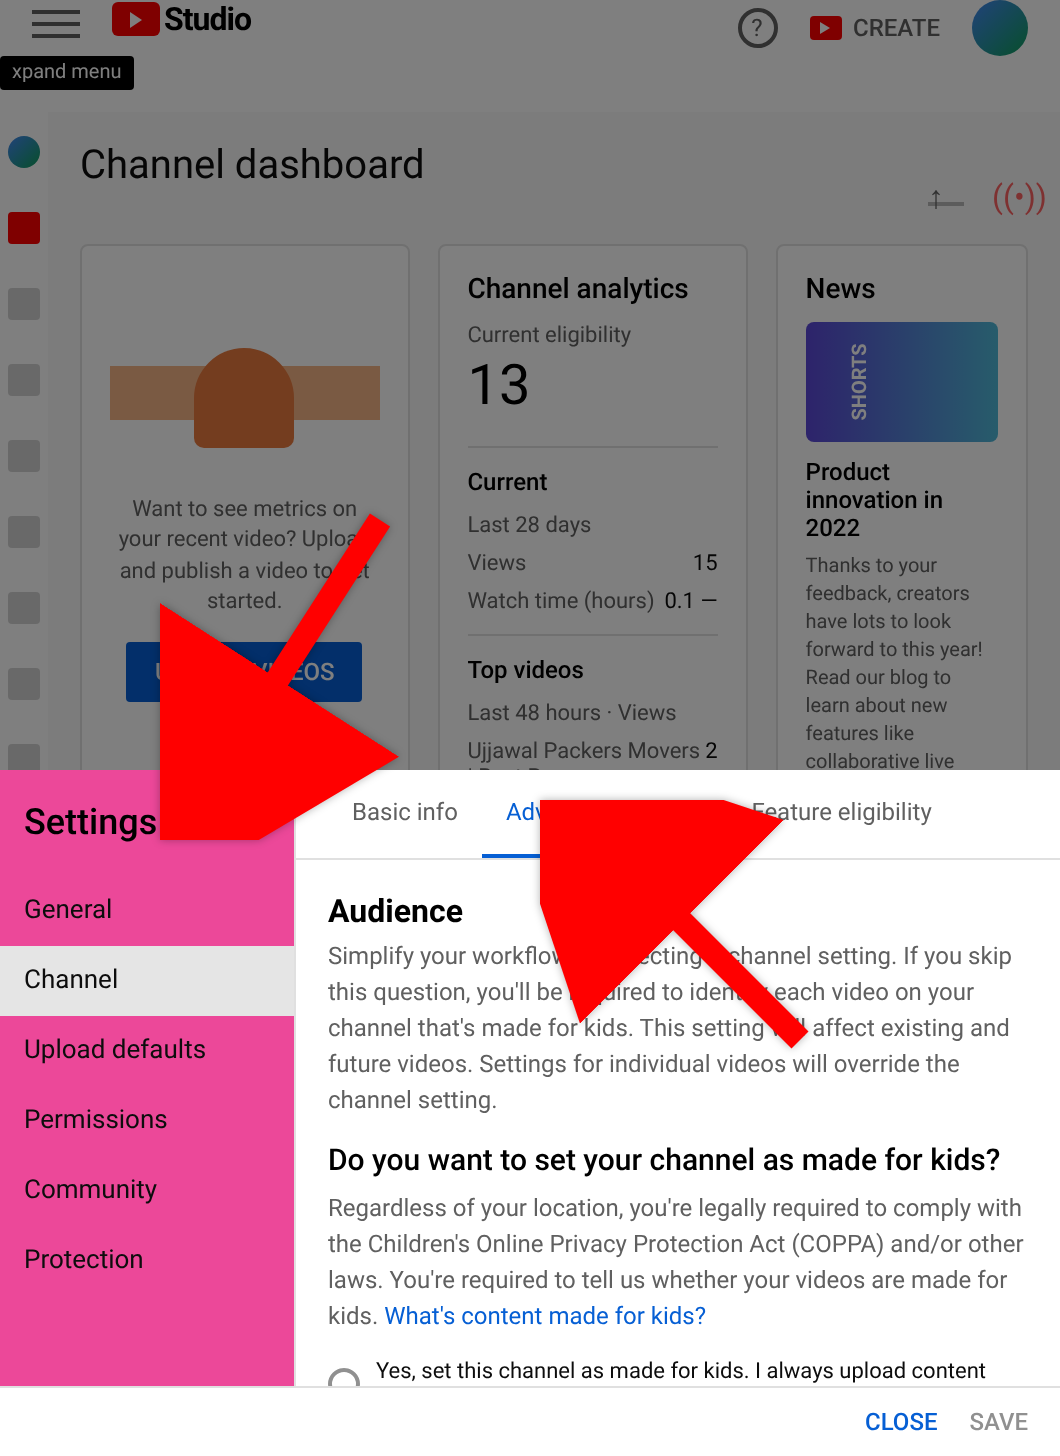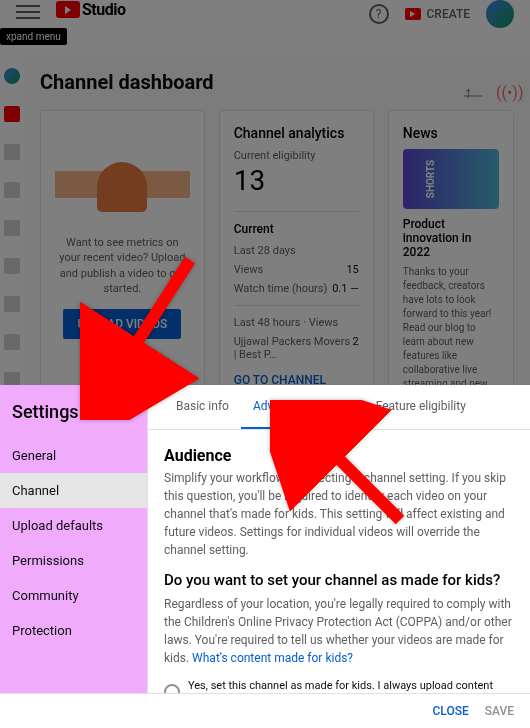--- a/index.html
+++ b/index.html
@@ -18,21 +18,21 @@
 .help-icon{width:20px;height:20px;border:2px solid #606060;border-radius:50%;display:flex;align-items:center;justify-content:center;font-size:12px;color:#606060}
 .create-btn{display:flex;align-items:center;gap:6px;font-size:12px;font-weight:500;color:#606060}
 .create-icon{width:16px;height:12px;background:#ff0000;border-radius:2px;position:relative}
 .create-icon::after{content:"";position:absolute;top:3px;left:5px;border-left:5px solid #fff;border-top:3px solid transparent;border-bottom:3px solid transparent}
 .avatar{width:28px;height:28px;border-radius:50%;background:linear-gradient(135deg,#4285f4,#0f9d58)}
 .sidebar{position:absolute;left:0;top:56px;width:24px;height:calc(100% - 56px);background:#fff;display:flex;flex-direction:column;align-items:center;padding-top:12px;gap:22px}
 .sidebar-icon{width:16px;height:16px;background:#909090;opacity:0.4;border-radius:2px}
 .sidebar-icon.active{background:#ff0000;opacity:1}
 .tooltip{position:absolute;left:0;top:28px;background:#000000;color:#fff;font-size:10px;padding:3px 6px;border-radius:2px;z-index:5}
 .main{margin-left:24px;padding:14px 16px}
-.page-title{font-size:20px;font-weight:700;color:#0d0d0d;margin-bottom:16px}
+.page-title{font-size:20px;font-weight:400;color:#0d0d0d;margin-bottom:28px}
 .title-row{display:flex;align-items:center;justify-content:space-between}
 .title-icons{display:flex;gap:14px;opacity:0.6}
 .title-icons span{width:18px;height:14px}
 .cards{display:flex;gap:14px}
 .card{background:#fff;border:1px solid #e0e0e0;border-radius:4px;padding:14px}
 .card1{width:170px;text-align:center}
 .illustration{width:100%;height:90px;background:linear-gradient(180deg,#fff 40%,#f5b587 40%,#f5b587 70%,#fff 70%);margin:10px 0;border-radius:4px;position:relative}
 .illustration::after{content:"";position:absolute;left:50%;top:30%;transform:translateX(-50%);width:50px;height:50px;background:#e87a3e;border-radius:50% 50% 10% 10%}
 .card1-text{font-size:11px;color:#606060;line-height:1.4;margin-bottom:12px}
 .upload-btn{background:#065fd4;color:#fff;border:none;padding:8px 14px;font-size:12px;font-weight:500;border-radius:2px;cursor:pointer}
@@ -47,21 +47,21 @@
 .card3{width:130px}
 .news-img{width:100%;height:60px;background:linear-gradient(90deg,#5b47d6,#4fb8d6);border-radius:4px;margin:8px 0;position:relative}
 .news-img::after{content:"SHORTS";position:absolute;left:8px;top:50%;transform:translateY(-50%) rotate(-90deg);color:#fff;font-size:10px;font-weight:700}
 .news-title{font-size:12px;font-weight:500;margin-bottom:6px}
 .news-text{font-size:10px;color:#606060;line-height:1.4}
 .more-cards{display:flex;gap:14px;margin-top:14px}
 .backdrop{position:absolute;inset:0;background:rgba(0,0,0,0.5);z-index:10}
 .modal{position:absolute;left:0;right:0;bottom:0;height:343px;background:#fff;z-index:20;display:flex;flex-direction:column}
 .modal-top{display:flex;flex:1;overflow:hidden}
 .modal-title{font-size:18px;font-weight:500;padding:16px 12px}
-.modal-sidebar{width:148px;background:#f0abfc;border-right:1px solid #e0e0e0;overflow-y:auto}
+.modal-sidebar{width:148px;background:#ec4899;border-right:1px solid #e0e0e0;overflow-y:auto}
 .modal-sidebar-item{padding:10px 12px;font-size:13px;color:#0d0d0d;cursor:pointer}
 .modal-sidebar-item.selected{background:#e5e5e5}
 .modal-content{flex:1;display:flex;flex-direction:column;overflow:hidden}
 .tabs{display:flex;border-bottom:1px solid #e0e0e0;padding:0 16px}
 .tab{padding:14px 12px;font-size:12px;color:#606060;cursor:pointer;border-bottom:2px solid transparent}
 .tab.active{color:#065fd4;border-bottom-color:#065fd4}
 .tab-content{padding:16px;overflow-y:auto;flex:1}
 .section-title{font-size:16px;font-weight:700;margin-bottom:4px}
 .section-text{font-size:12px;color:#606060;line-height:1.5;margin-bottom:12px}
 .section-text a{color:#065fd4;text-decoration:none}
@@ -143,20 +143,21 @@
       <div class="sub-label">Last 28 days</div>
       <div class="stat-row">
           <span>Views</span>
           <span class="stat-val">15</span>
         </div>
       <div class="stat-row">
           <span>Watch time (hours)</span>
           <span class="stat-val"><span>0.1</span> <span>—</span></span>
         </div>
       <div class="divider"></div>
+      <div class="card-heading" style="font-size:12px">Top videos</div>
       <div class="sub-label">Last 48 hours · Views</div>
       <div class="stat-row">
           <span>Ujjawal Packers Movers | Best P…</span>
           <span class="stat-val">2</span>
         </div>
       <div class="link-text">GO TO CHANNEL ANALYTICS</div>
     </div>
     <div class="card card3">
       <div class="card-heading">News</div>
       <div class="news-img"></div>

